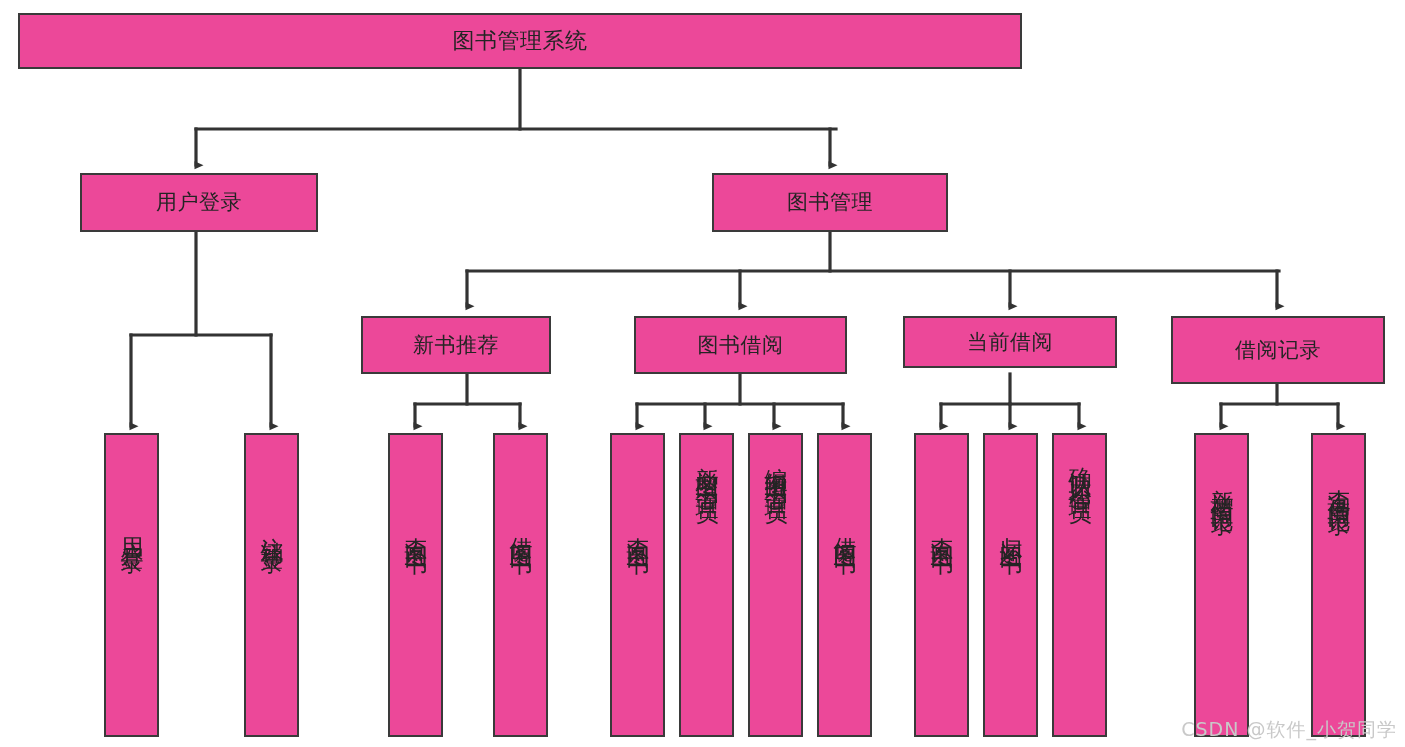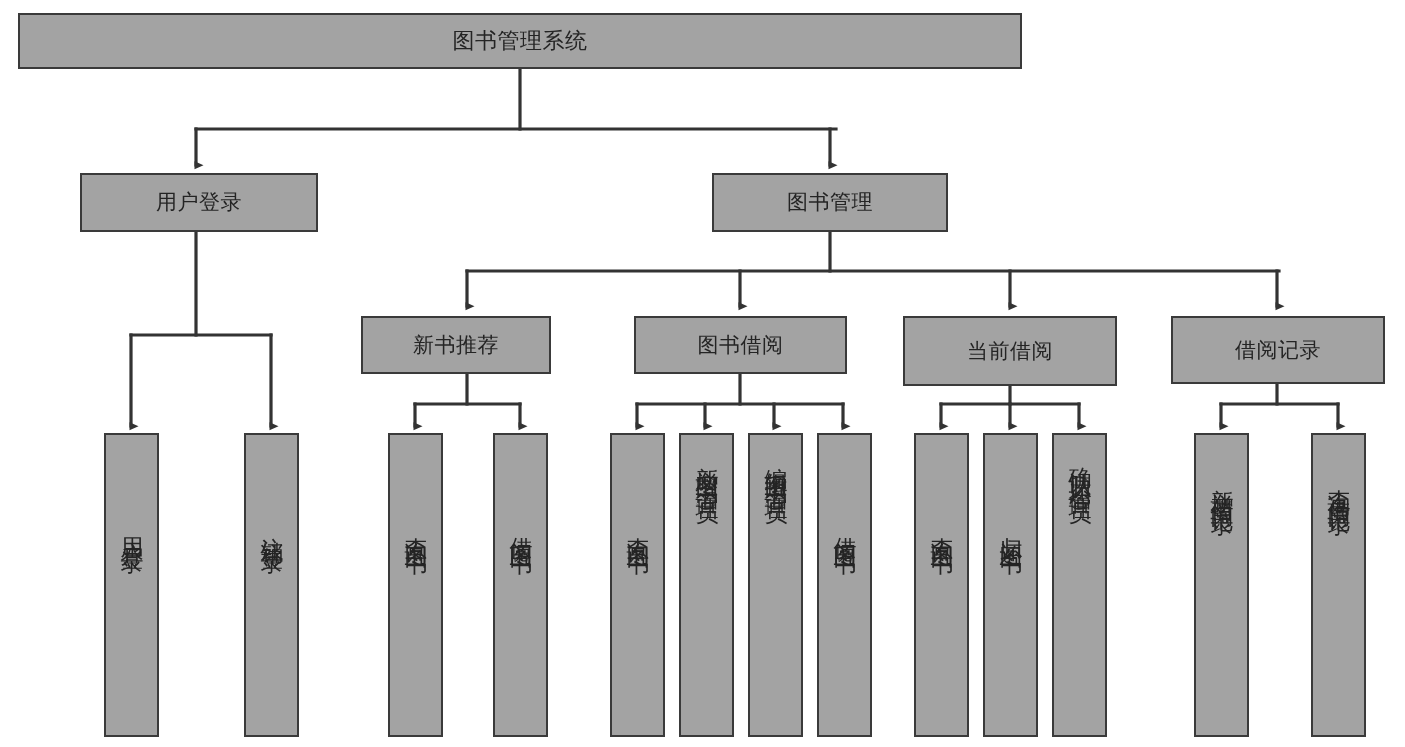--- a/index.html
+++ b/index.html
@@ -17,21 +17,21 @@
   }
   #edges{
     position:absolute;
     left:0;top:0;
     width:1405px;height:747px;
     pointer-events:none;
   }
   .node{
     position:absolute;
     box-sizing:border-box;
-    background:#a3a3a3;
+    background:#ec4899;
     border:2.5px solid #3a3a3a;
     display:flex;
     align-items:center;
     justify-content:center;
     z-index:2;
   }
   .node .label{
     font-size:21px;
     line-height:1.18;
     letter-spacing:0.5px;
@@ -147,21 +147,21 @@
   </div>
 
   <div class="node h-node" style="left:361px;top:316px;width:190px;height:58px;">
     <span class="label">新书推荐</span>
   </div>
 
   <div class="node h-node" style="left:634px;top:316px;width:213px;height:58px;">
     <span class="label">图书借阅</span>
   </div>
 
-  <div class="node h-node" style="left:903px;top:316px;width:214px;height:70px;">
+  <div class="node h-node" style="left:903px;top:316px;width:214px;height:52px;">
     <span class="label">当前借阅</span>
   </div>
 
   <div class="node h-node" style="left:1171px;top:316px;width:214px;height:68px;">
     <span class="label">借阅记录</span>
   </div>
 
   <div class="node leaf mid" style="left:104px;top:433px;width:55px;height:304px;">
     <span class="label">用户登录</span>
   </div>
@@ -207,13 +207,14 @@
   </div>
 
   <div class="node leaf mid3" style="left:1194px;top:433px;width:55px;height:304px;">
     <span class="label">新增借阅记录</span>
   </div>
 
   <div class="node leaf mid3" style="left:1311px;top:433px;width:55px;height:304px;">
     <span class="label">查询借阅记录</span>
   </div>
 
+  <div class="watermark">CSDN @软件_小贺同学</div>
 </div>
 
 </body></html>

